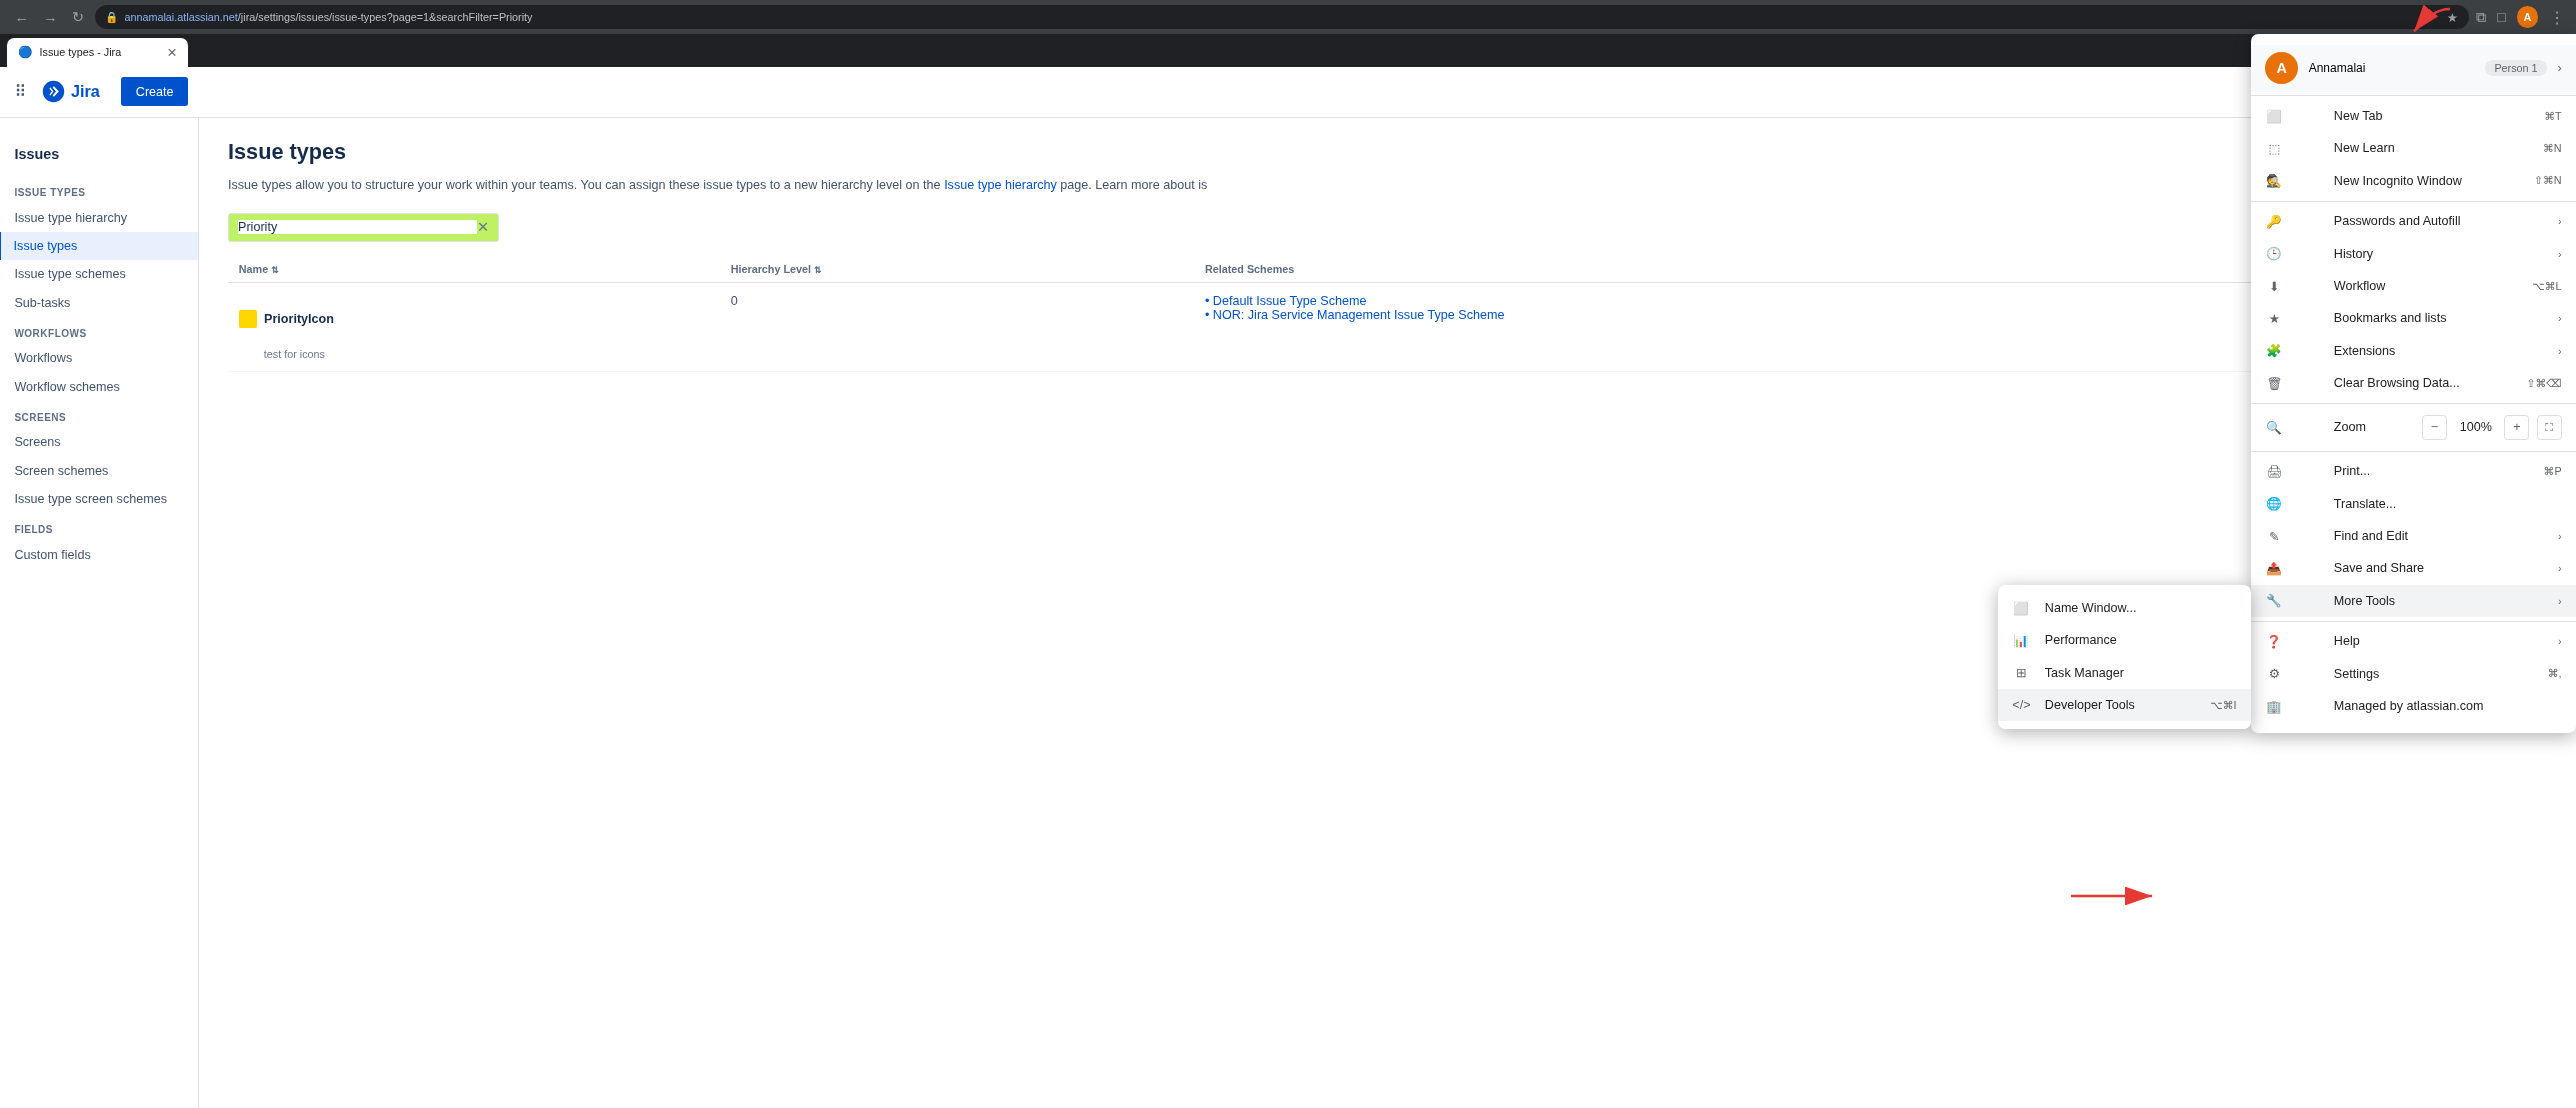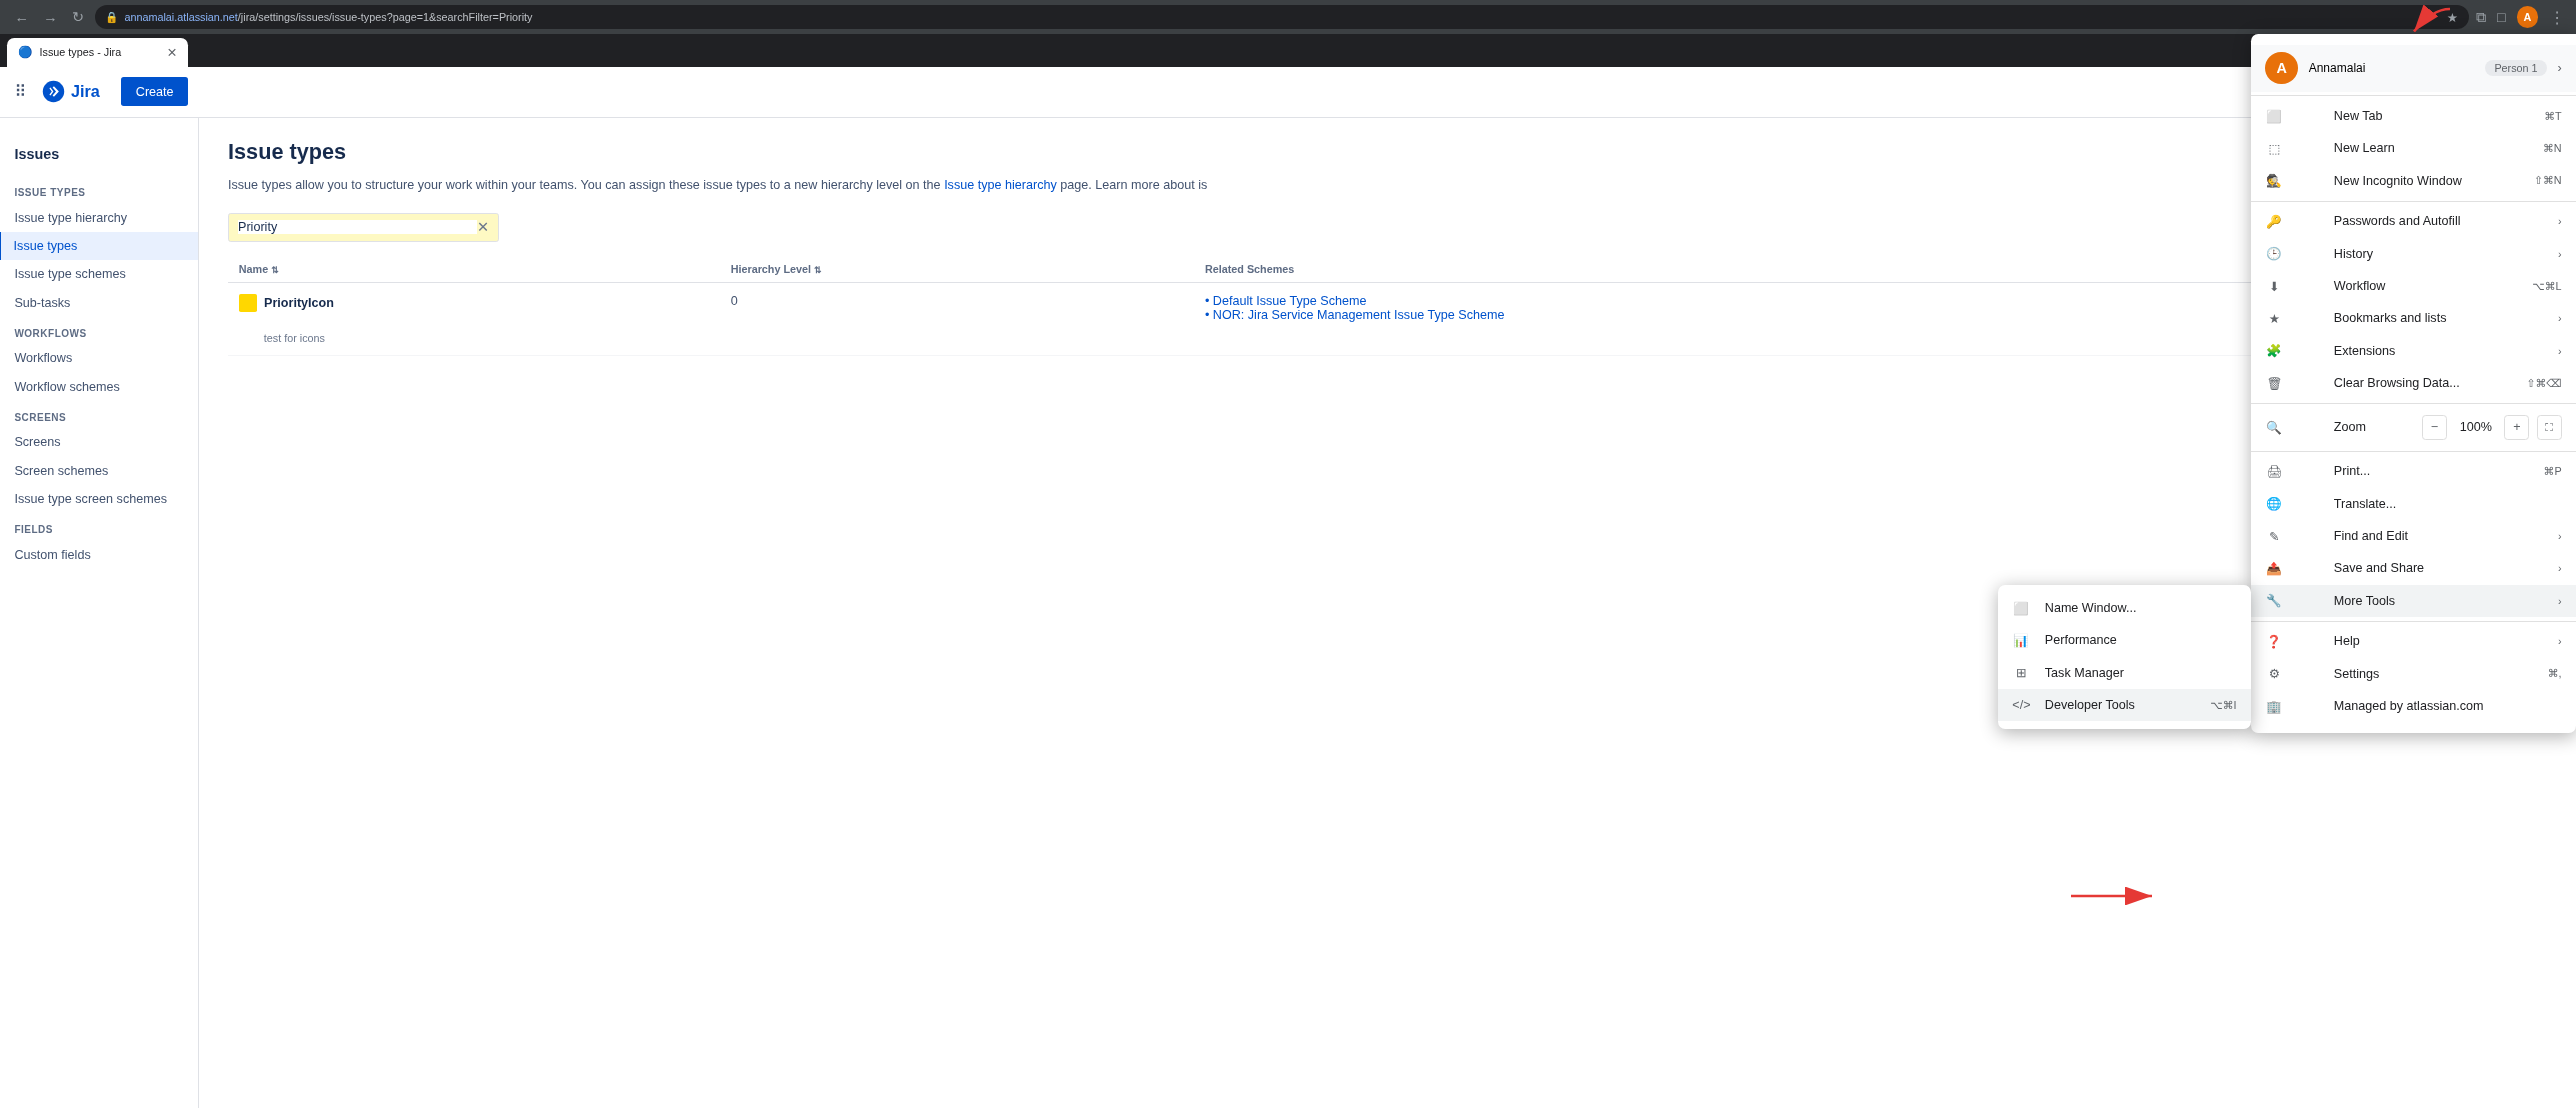--- a/index.html
+++ b/index.html
@@ -43,29 +43,29 @@
     .sidebar-title { font-size: 14.4px; font-weight: 600; color: #172b4d; padding: 0 14.4px 14.4px; margin-top: 14px; }
     .sidebar-section-title { font-size: 10px; font-weight: 600; color: #5e6c84; text-transform: uppercase; padding: 10.8px 14.4px 5.4px; letter-spacing: 0.5px; }
     .sidebar-item { padding: 7.2px 14.4px; cursor: pointer; color: #42526e; font-size: 12.6px; display: block; }
     .sidebar-item.active { background: #e8f0fe; color: #0052cc; font-weight: 500; border-left: 1.8px solid #0052cc; padding-left: 12.6px; }
 
     
     .main-content { flex: 1; padding: 21.7px 29px; overflow-y: auto; }
     .page-title { font-size: 21.7px; font-weight: 600; color: #172b4d; margin-bottom: 10.8px; }
     .page-desc { font-size: 12.6px; color: #42526e; margin-bottom: 18px; line-height: 1.5; }
     .page-desc a { color: #0052cc; text-decoration: none; }
-    .search-filter { display: flex; align-items: center; border: 0.9px solid #dfe1e6; border-radius: 2.7px; padding: 5.4px 9px; width: 271px; margin-bottom: 14.4px; background: #fef9c3; }
+    .search-filter { display: flex; align-items: center; border: 0.9px solid #dfe1e6; border-radius: 2.7px; padding: 5.4px 9px; width: 271px; margin-bottom: 14.4px; background: #bef264; }
     .search-filter input { border: none; outline: none; flex: 1; font-size: 12.6px; color: #172b4d; }
     .clear-btn { color: #6b778c; cursor: pointer; font-size: 14.4px; }
 
     
     .table { width: 100%; border-collapse: collapse; }
     .table th { text-align: left; padding: 7.2px 10.8px; font-size: 10.8px; font-weight: 600; color: #5e6c84; border-bottom: 1.8px solid #dfe1e6; }
     .table td { padding: 10.8px; border-bottom: 0.9px solid #f4f5f7; vertical-align: top; }
-    .issue-type-name { font-size: 12.6px; font-weight: 600; color: #172b4d; display: flex; align-items: center; gap: 7.2px; }
+    .issue-type-name { font-size: 12.6px; font-weight: 600; color: #172b4d; display: flex; align-items: center; gap: 7.2px; margin-top: 16px; }
     .issue-type-icon { width: 18px; height: 18px; background: #ffd700; border-radius: 1.8px; flex-shrink: 0; }
     .issue-type-desc { font-size: 10.8px; color: #6b778c; margin-top: 20px; padding-left: 25px; }
     .hierarchy-level { color: #42526e; font-size: 12.6px; }
     .related-schemes { font-size: 12.6px; }
     .scheme-link { color: #0052cc; text-decoration: none; display: block; }
     .scheme-link::before { content: "• "; }
     .sort-icon { color: #5e6c84; font-size: 9px; }
     .chrome-menu { position: fixed; top: 34px; right: 0; width: 325px; background: #fff; border-radius: 7.2px 0 7.2px 7.2px; box-shadow: 0 3.6px 18px rgba(0,0,0,0.3); z-index: 200; padding: 7.2px 0; }
     .menu-section { border-bottom: 0.9px solid #e0e0e0; padding: 3.6px 0; }
     .menu-section:last-child { border-bottom: none; }

